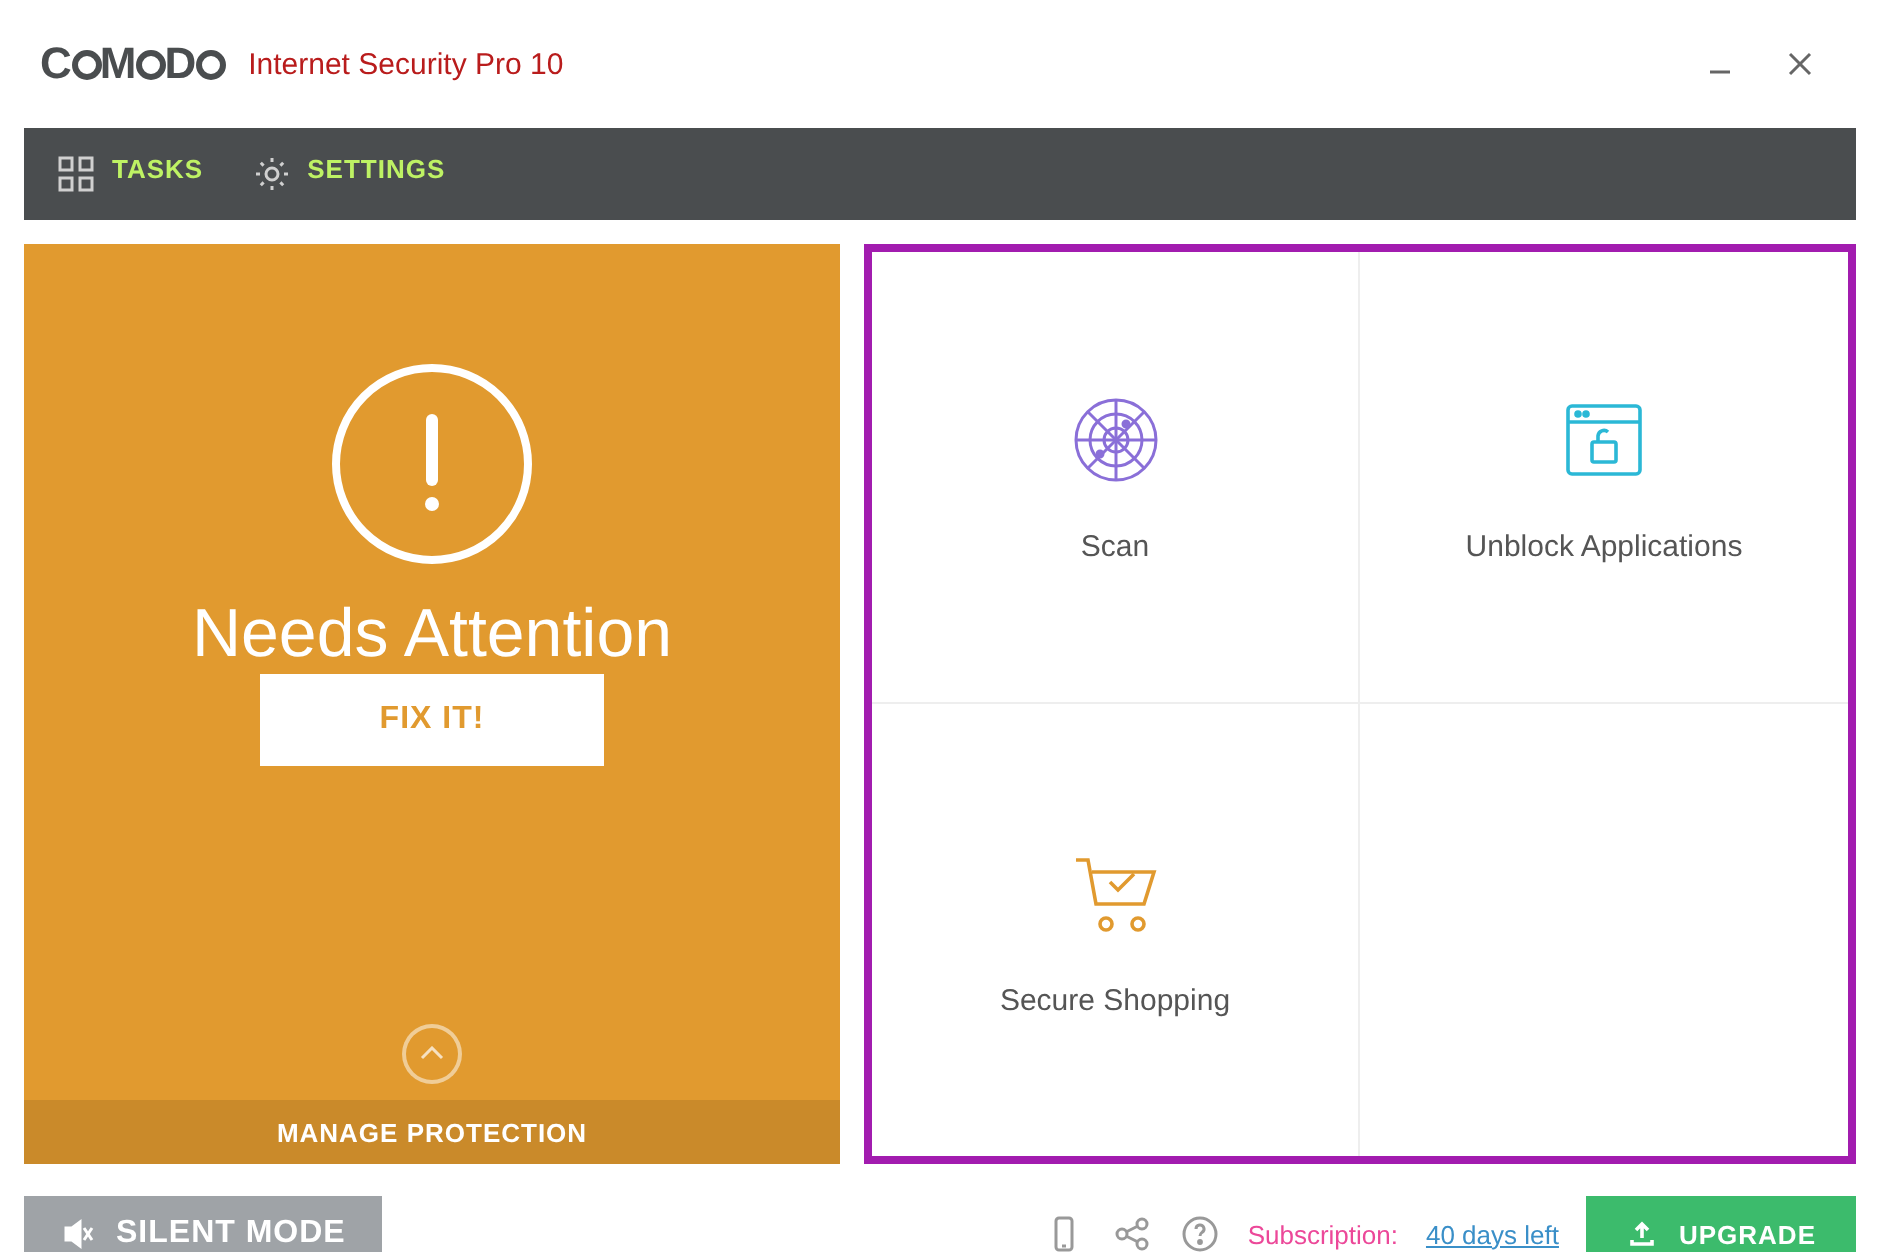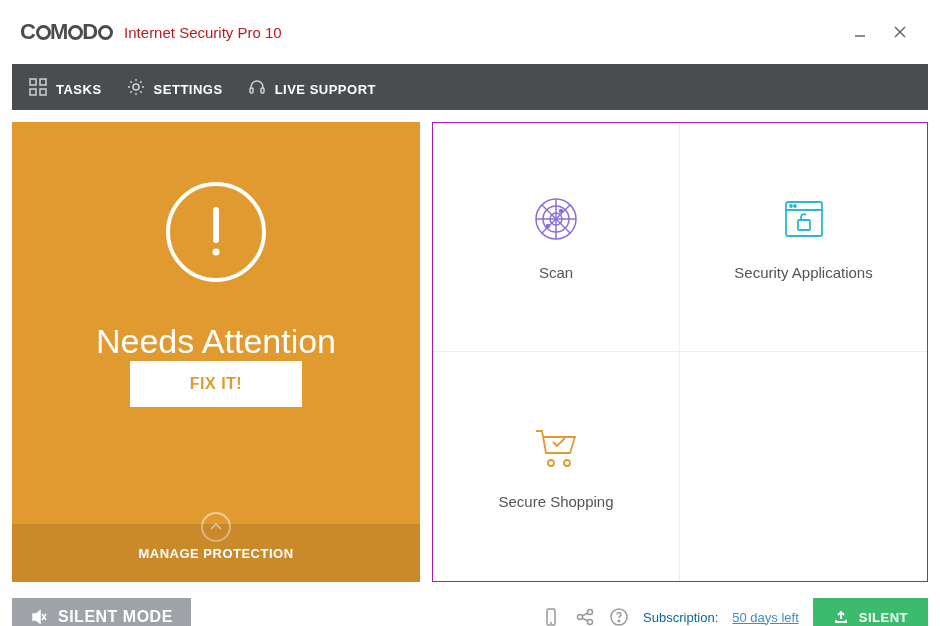--- a/index.html
+++ b/index.html
@@ -6,47 +6,47 @@
 body { width: 940px; height: 626px; background: #fff; overflow: hidden; }
 
 .titlebar { height: 64px; display: flex; align-items: center; padding: 0 20px; }
 .logo { color: #4a4d4f; font-size: 22px; font-weight: 800; letter-spacing: 1px; }
 .logo-o { display: inline-block; width: 15px; height: 15px; border: 3px solid #4a4d4f; border-radius: 50%; vertical-align: -1px; margin: 0 -1px; }
 .app-name { color: #b91c1c; font-size: 15px; margin-left: 12px; font-weight: 400; }
 .titlebar-spacer { flex: 1; }
 .min-btn, .close-btn { width: 40px; height: 40px; display: flex; align-items: center; justify-content: center; cursor: pointer; color: #666; }
 
 .menubar { height: 46px; background: #4a4d4f; margin: 0 12px; display: flex; align-items: center; padding: 0 16px; gap: 24px; }
-.menu-item { display: flex; align-items: flex-end; gap: 8px; color: #ffffff; font-size: 13px; font-weight: 600; letter-spacing: 0.5px; cursor: pointer; }
+.menu-item { display: flex; align-items: flex-start; gap: 8px; color: #bef264; font-size: 13px; font-weight: 600; letter-spacing: 0.5px; cursor: pointer; }
 .menu-item svg { width: 20px; height: 20px; }
 .menu-spacer { flex: 1; }
 
 .main { display: flex; gap: 12px; padding: 12px; height: 484px; }
 
 .status-panel { width: 408px; background: #e19a2f; display: flex; flex-direction: column; align-items: center; color: #fff; position: relative; }
 .status-icon-wrap { margin-top: 60px; }
 .status-icon-circle { width: 100px; height: 100px; border: 4px solid #ffffff; border-radius: 50%; display: flex; align-items: center; justify-content: center; }
-.status-title { font-size: 34px; font-weight: 300; margin-top: 40px; }
+.status-title { font-size: 34px; font-weight: 300; margin-top: 16px; }
 .status-sub { font-size: 15px; font-weight: 600; margin-top: 10px; }
 .fix-btn { background: #fff; color: #e19a2f; font-size: 16px; font-weight: 700; padding: 14px 60px; cursor: pointer; border: none; letter-spacing: 0.5px; }
-.manage-bar { position: absolute; bottom: 0; left: 0; right: 0; height: 58px; background: rgba(0,0,0,0.1); display: flex; align-items: center; justify-content: center; color: #fff; font-size: 13px; font-weight: 600; letter-spacing: 0.5px; cursor: pointer; }
+.manage-bar { position: absolute; bottom: 0; left: 0; right: 0; height: 32px; background: rgba(0,0,0,0.1); display: flex; align-items: center; justify-content: center; color: #fff; font-size: 13px; font-weight: 600; letter-spacing: 0.5px; cursor: pointer; }
 .manage-chevron { position: absolute; bottom: 40px; border: 2px solid rgba(255,255,255,0.5); border-radius: 50%; width: 30px; height: 30px; display:flex; align-items:center; justify-content:center; background: #e19a2f; }
 
-.tiles { flex: 1; border: 1px solid #a21caf; display: grid; grid-template-columns: 1fr 1fr; grid-template-rows: 1fr 1fr; }
+.tiles { flex: 1; border: 4px solid #a21caf; display: grid; grid-template-columns: 1fr 1fr; grid-template-rows: 1fr 1fr; }
 .tile { display: flex; flex-direction: column; align-items: center; justify-content: center; cursor: pointer; gap: 20px; border-right: 1px solid #eee; border-bottom: 1px solid #eee; }
 .tile:nth-child(2), .tile:nth-child(4) { border-right: none; }
 .tile:nth-child(3), .tile:nth-child(4) { border-bottom: none; }
 .tile-label { color: #555; font-size: 15px; }
 .tile-icon { width: 50px; height: 50px; display: flex; align-items: center; justify-content: center; }
 
 .footer { height: 46px; display: flex; align-items: center; padding: 0 12px; gap: 14px; }
 .silent-btn { background: #9fa3a7; color: #fff; display: flex; align-items: center; gap: 10px; padding: 0 18px; height: 38px; font-size: 16px; font-weight: 700; letter-spacing: 0.5px; cursor: pointer; }
 .footer-spacer { flex: 1; }
 .footer-icon { width: 20px; height: 20px; color: #999; cursor: pointer; }
-.sub-label { color: #0369a1; font-size: 13px; }
+.sub-label { color: #ec4899; font-size: 13px; }
 .sub-link { color: #3a8fc8; font-size: 13px; text-decoration: underline; cursor: pointer; }
 .upgrade-btn { background: #3cbb6c; color: #fff; display: flex; align-items: center; gap: 10px; padding: 0 20px; height: 38px; font-size: 13px; font-weight: 700; letter-spacing: 0.5px; cursor: pointer; }
 </style>
 </head>
 <body>
 
 <div class="titlebar">
   <span class="logo">C<span class="logo-o"></span>M<span class="logo-o"></span>D<span class="logo-o"></span></span>
   <span class="app-name">Internet Security Pro 10</span>
   <div class="titlebar-spacer"></div>
@@ -72,28 +72,20 @@
         <rect x="12" y="12" width="6" height="6"></rect>
       </svg>
     <span>TASKS</span>
   </div>
   <div class="menu-item">
     <svg viewBox="0 0 20 20" fill="none" stroke="#d0d0d0" stroke-width="1.5">
         <circle cx="10" cy="10" r="3"></circle>
         <path d="M10 2v2M10 16v2M18 10h-2M4 10H2M15.6 4.4l-1.4 1.4M5.8 14.2l-1.4 1.4M15.6 15.6l-1.4-1.4M5.8 5.8L4.4 4.4"></path>
       </svg>
     <span>SETTINGS</span>
-  </div>
-  <div class="menu-item">
-    <svg viewBox="0 0 20 20" fill="none" stroke="#d0d0d0" stroke-width="1.5">
-        <path d="M4 12v-2a6 6 0 0112 0v2"></path>
-        <rect x="3" y="11" width="3" height="5" rx="1"></rect>
-        <rect x="14" y="11" width="3" height="5" rx="1"></rect>
-      </svg>
-    <span>LIVE SUPPORT</span>
   </div>
   <div class="menu-spacer"></div>
 </div>
 
 <div class="main">
   <div class="status-panel">
     <div class="status-icon-wrap">
       <div class="status-icon-circle">
         <svg width="50" height="60" viewBox="0 0 50 60">
             <line x1="25" y1="8" x2="25" y2="38" stroke="#fff" stroke-width="6" stroke-linecap="round"></line>
@@ -134,21 +126,21 @@
       <div class="tile-icon">
         <svg width="46" height="46" viewBox="0 0 46 46" fill="none" stroke="#2bb8d6" stroke-width="1.8">
             <rect x="5" y="6" width="36" height="34" rx="2"></rect>
             <line x1="5" y1="14" x2="41" y2="14"></line>
             <circle cx="10" cy="10" r="1" fill="#2bb8d6"></circle>
             <circle cx="14" cy="10" r="1" fill="#2bb8d6"></circle>
             <rect x="17" y="24" width="12" height="10" rx="1"></rect>
             <path d="M20 24v-3a3 3 0 015-2"></path>
           </svg>
       </div>
-      <div class="tile-label">Security Applications</div>
+      <div class="tile-label">Unblock Applications</div>
     </div>
     <div class="tile">
       <div class="tile-icon">
         <svg width="50" height="46" viewBox="0 0 50 46" fill="none" stroke="#e19a2f" stroke-width="1.8">
             <path d="M5 6h6l4 22h24l5-16H13"></path>
             <circle cx="20" cy="38" r="3"></circle>
             <circle cx="36" cy="38" r="3"></circle>
             <polyline points="22,17 26,21 34,13" fill="none"></polyline>
           </svg>
       </div>
@@ -177,20 +169,20 @@
       <circle cx="15" cy="15" r="2.5"></circle>
       <line x1="7" y1="9" x2="13" y2="6"></line>
       <line x1="7" y1="11" x2="13" y2="14"></line>
     </svg>
   <svg class="footer-icon" viewBox="0 0 20 20" fill="none" stroke="#999" stroke-width="1.5">
       <circle cx="10" cy="10" r="8"></circle>
       <path d="M8 7.5a2 2 0 113 1.7c-.7.5-1 1-1 1.8"></path>
       <circle cx="10" cy="14" r="0.7" fill="#999"></circle>
     </svg>
   <span class="sub-label">Subscription:</span>
-  <span class="sub-link">50 days left</span>
+  <span class="sub-link">40 days left</span>
   <div class="upgrade-btn">
     <svg width="16" height="16" viewBox="0 0 16 16" fill="none" stroke="#fff" stroke-width="1.8">
         <path d="M3 11v2h10v-2M8 10V3M5 6l3-3 3 3"></path>
       </svg>
-    <span>SILENT</span>
+    <span>UPGRADE</span>
   </div>
 </div>
 
 </body></html>

